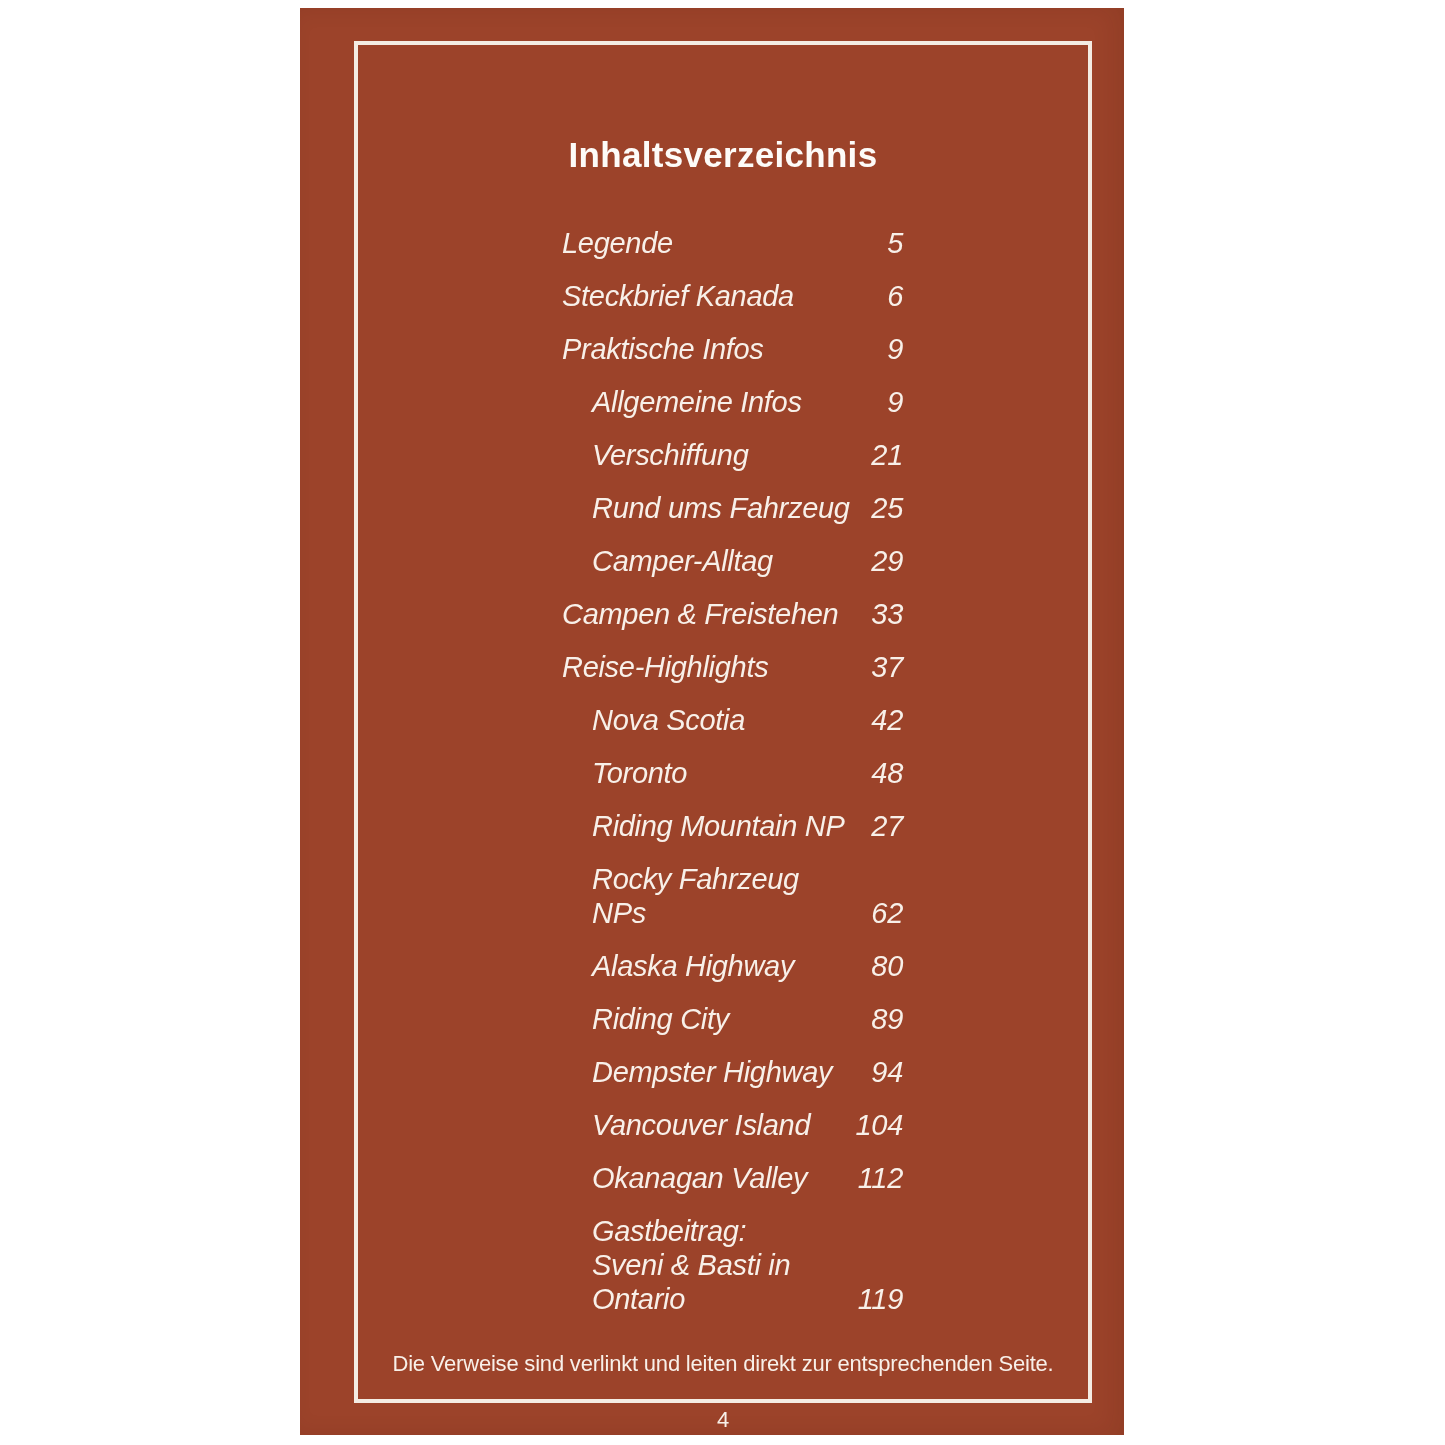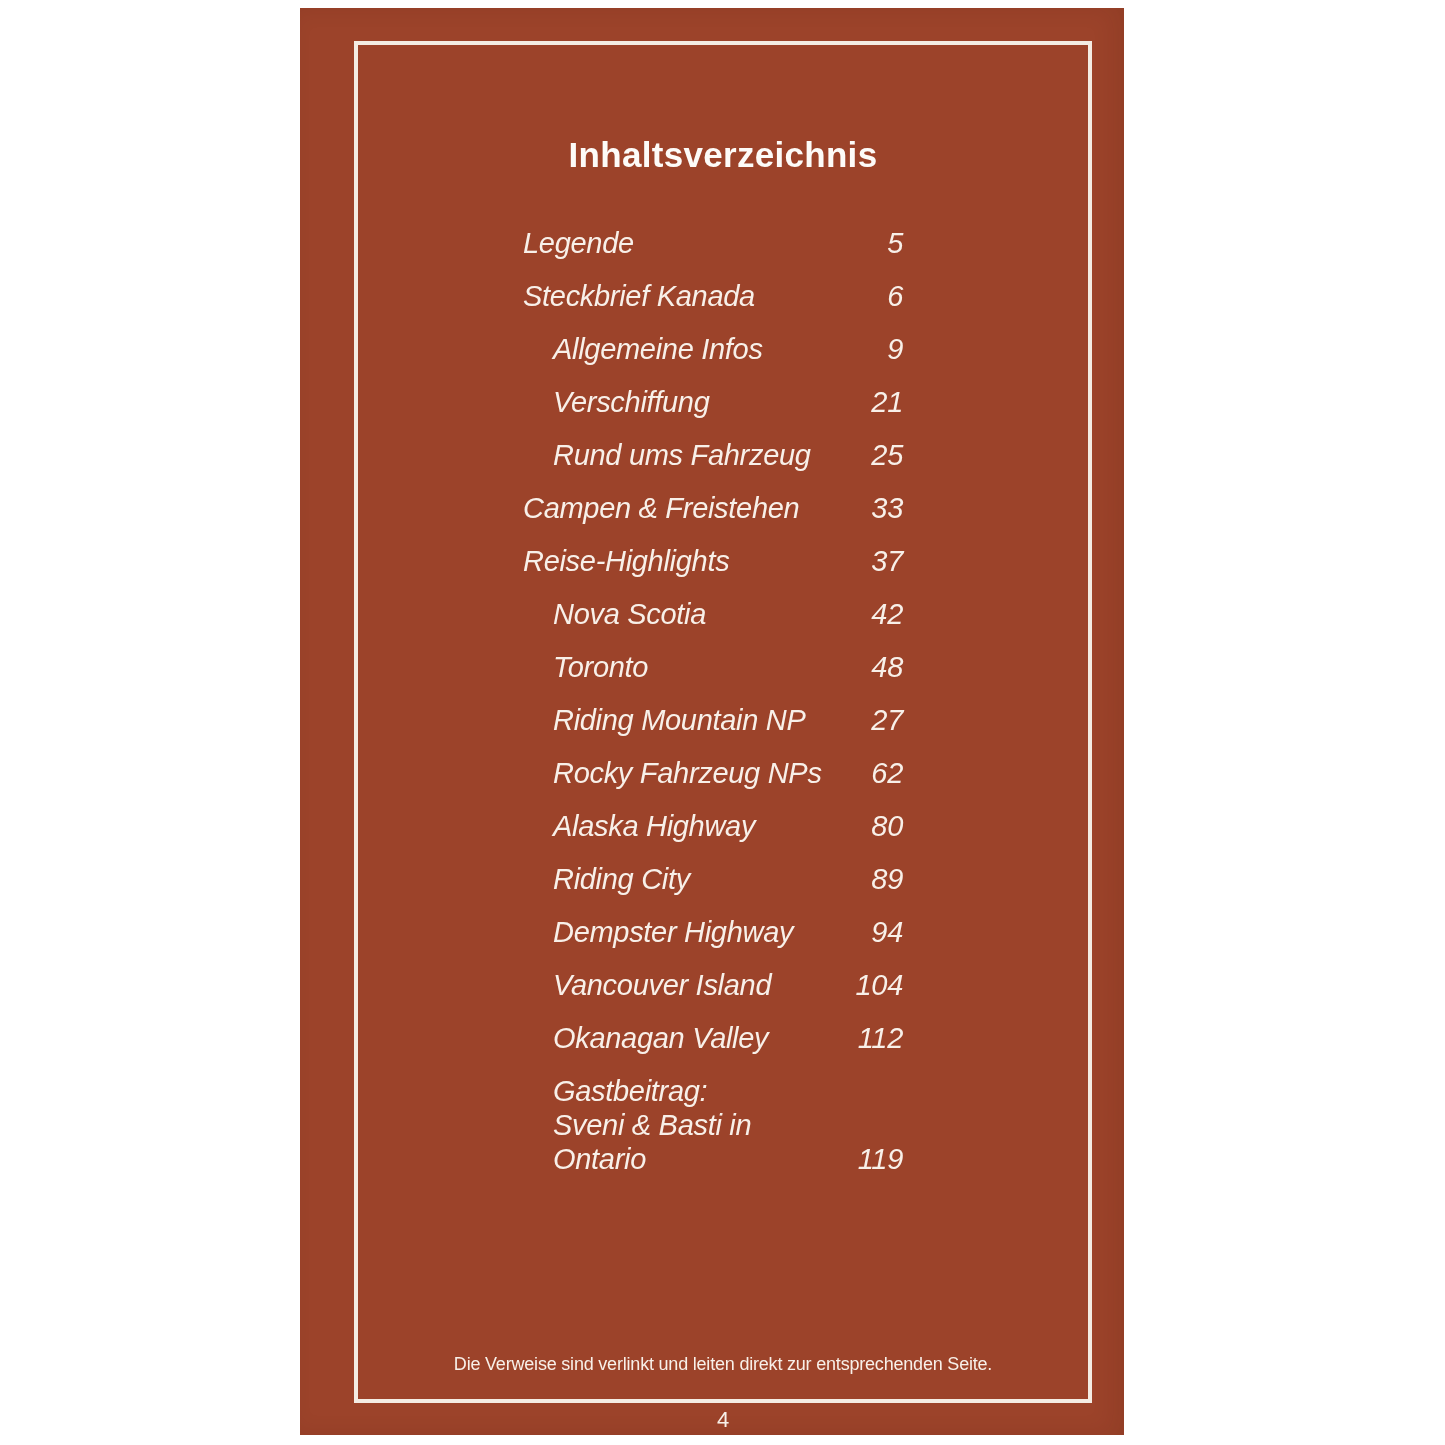--- a/index.html
+++ b/index.html
@@ -61,31 +61,32 @@
     display: flex;
     justify-content: space-between;
     align-items: flex-end;
     font-style: italic;
     font-size: 29px;
     line-height: 34px;
     letter-spacing: -0.3px;
     color: var(--ink);
     margin-bottom: 19px;
     cursor: pointer;
+    margin-left: 39px;
   }
   .toc-row.lvl1 { padding-left: 30px; font-style: italic; }
   .toc-label { white-space: pre-line; }
   .toc-page { margin-left: 12px; flex: 0 0 auto; }
   .footer-note {
     position: absolute;
     left: 58px;
     top: 1342px;
     width: 730px;
     text-align: center;
-    font-size: 18px;
+    font-size: 22px;
     line-height: 28px;
     letter-spacing: -0.2px;
     color: var(--ink);
   }
   .page-number {
     position: absolute;
     left: 54px;
     top: 1400px;
     width: 738px;
     text-align: center;
@@ -103,31 +104,39 @@
     <h1 class="title">Inhaltsverzeichnis</h1>
     <div class="toc" id="toc-list">
         <div class="toc-row lvl0">
     <span class="toc-label">Legende</span>
     <span class="toc-page">5</span>
   </div>
         <div class="toc-row lvl0">
     <span class="toc-label">Steckbrief Kanada</span>
     <span class="toc-page">6</span>
   </div>
+        <div class="toc-row lvl0">
+    <span class="toc-label">Praktische Infos</span>
+    <span class="toc-page">9</span>
+  </div>
         <div class="toc-row lvl1">
     <span class="toc-label">Allgemeine Infos</span>
     <span class="toc-page">9</span>
   </div>
         <div class="toc-row lvl1">
     <span class="toc-label">Verschiffung</span>
     <span class="toc-page">21</span>
   </div>
         <div class="toc-row lvl1">
     <span class="toc-label">Rund ums Fahrzeug</span>
     <span class="toc-page">25</span>
+  </div>
+        <div class="toc-row lvl1">
+    <span class="toc-label">Camper-Alltag</span>
+    <span class="toc-page">29</span>
   </div>
         <div class="toc-row lvl0">
     <span class="toc-label">Campen &amp; Freistehen</span>
     <span class="toc-page">33</span>
   </div>
         <div class="toc-row lvl0">
     <span class="toc-label">Reise-Highlights</span>
     <span class="toc-page">37</span>
   </div>
         <div class="toc-row lvl1">

